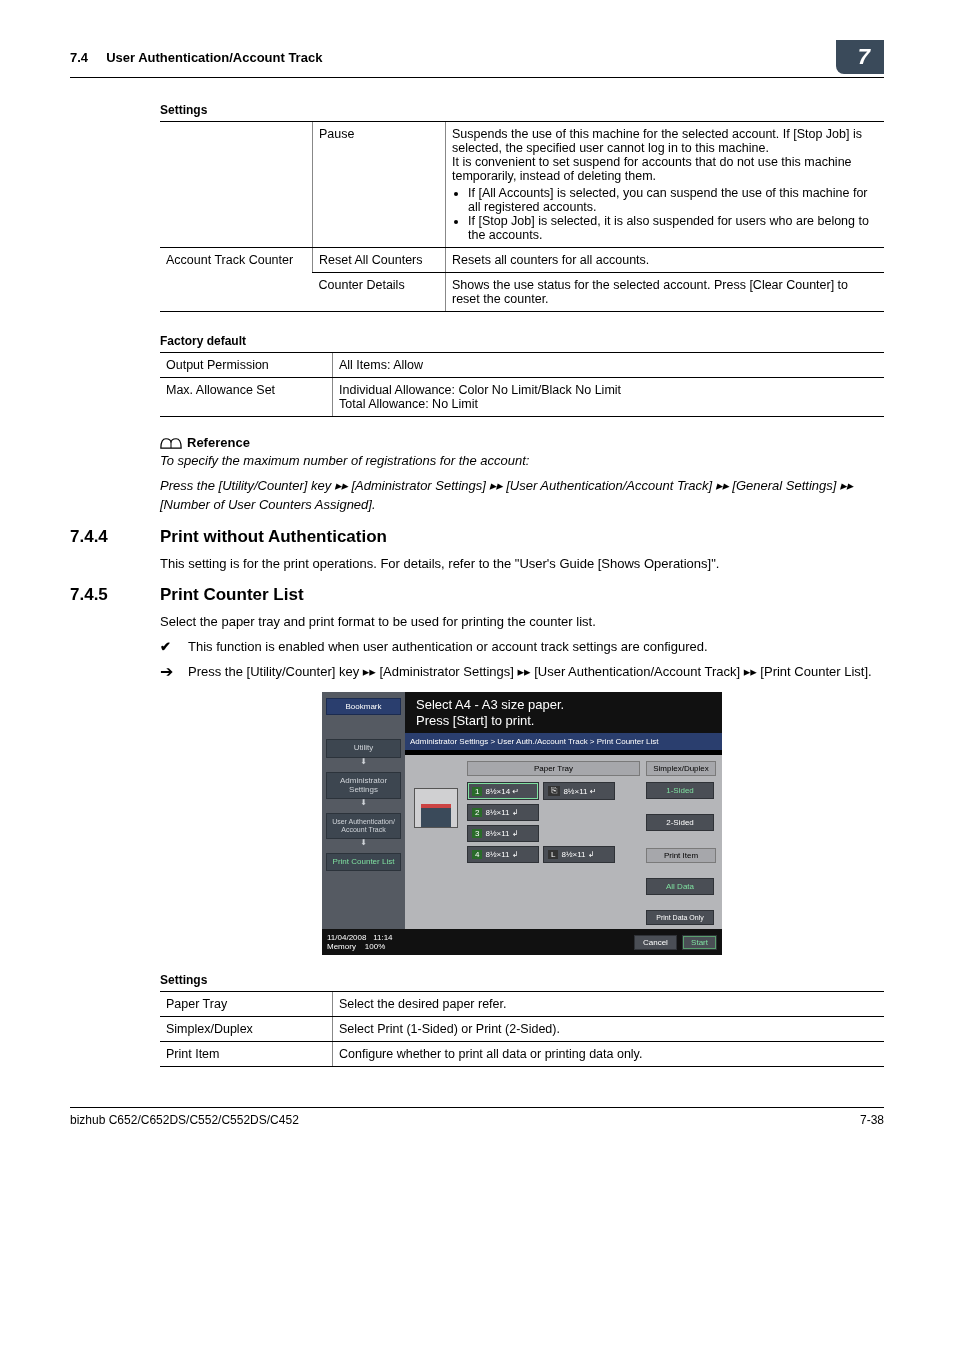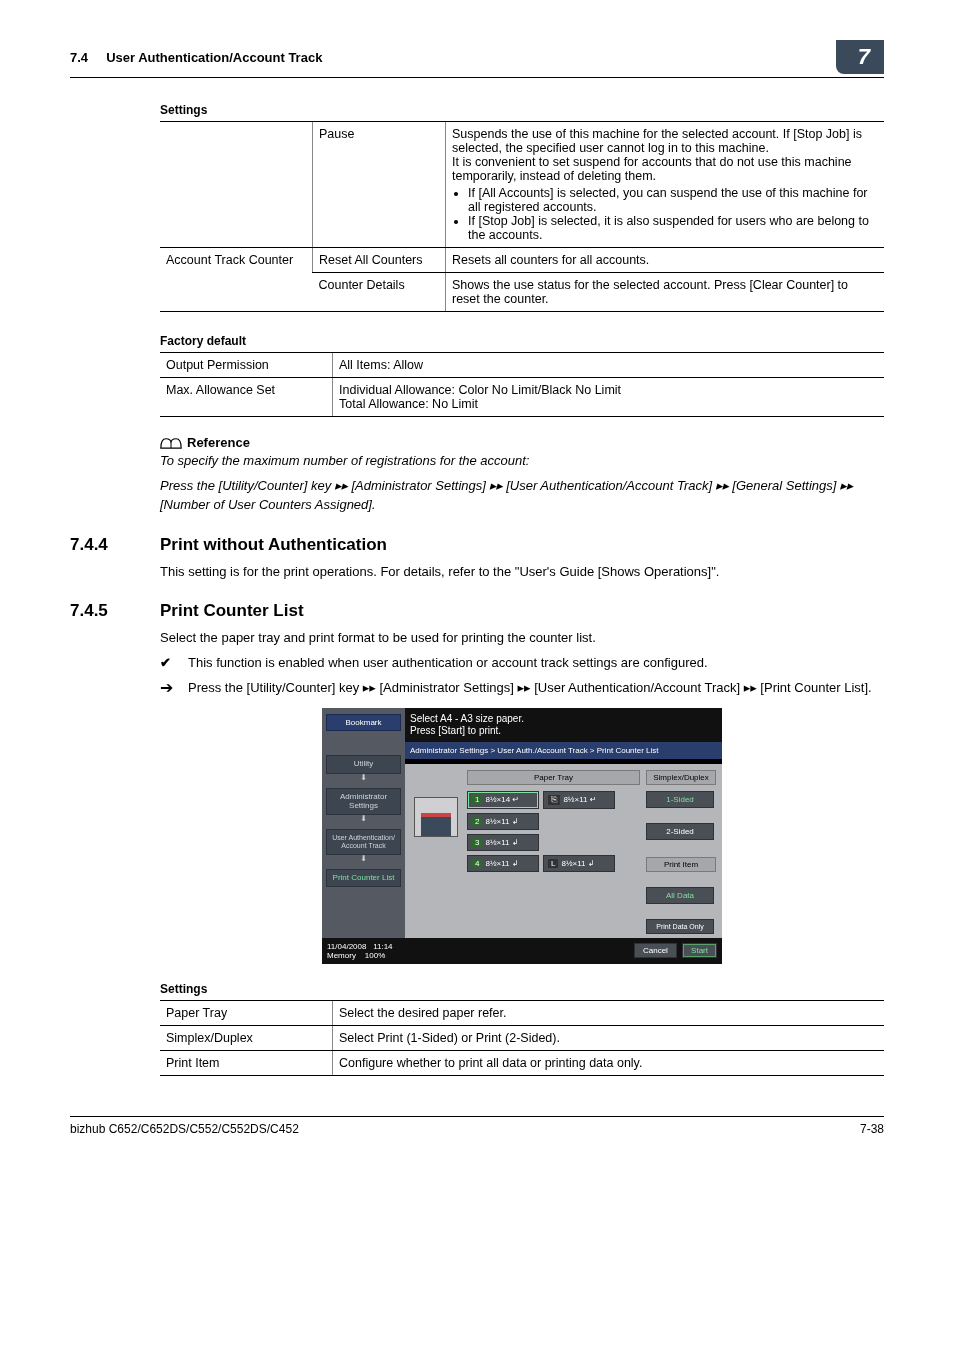--- a/index.html
+++ b/index.html
@@ -71,21 +71,21 @@
     width: 22px;
     height: 14px;
   }
   .ref-body {
     font-style: italic;
     margin-top: 2px;
     line-height: 1.45;
   }
   .sec-row {
     display: flex;
-    margin-top: 20px;
+    margin-top: 12px;
   }
   .sec-num {
     font-weight: bold;
     font-size: 17px;
     width: 90px;
   }
   .sec-title {
     font-weight: bold;
     font-size: 17px;
   }
@@ -119,22 +119,22 @@
     width: 400px;
     margin: 12px auto 18px auto;
     background: #888;
     font-size: 9px;
     color: #fff;
     font-family: Arial, sans-serif;
   }
   .ss-top {
     background: #111;
     color: #fff;
-    padding: 5px 5px;
-    font-size: 10px;
+    padding: 5px 11px;
+    font-size: 13px;
     line-height: 1.2;
   }
   .ss-row {
     display: flex;
   }
   .ss-side {
     width: 75px;
     background: #555a62;
     padding: 6px 4px 4px 4px;
   }

